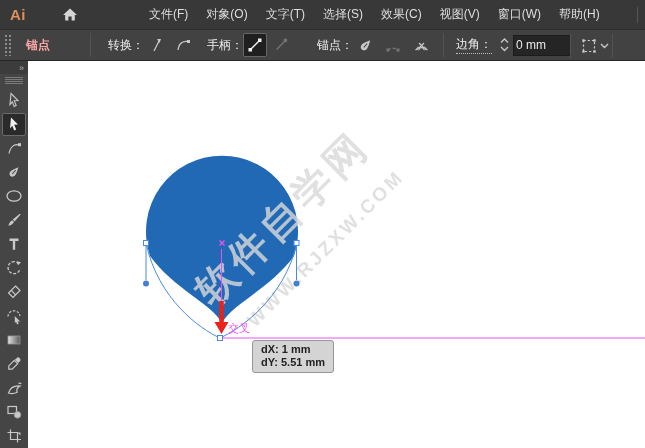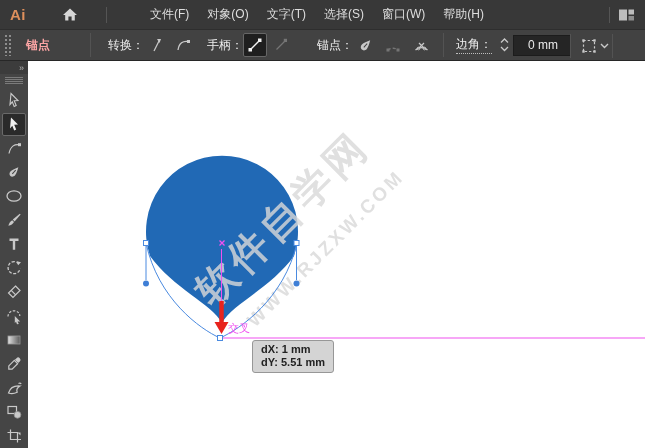--- a/index.html
+++ b/index.html
@@ -24,21 +24,21 @@
             background-size:4px 4px; }
   .cb-label { color:#efefef; font-size:12px; white-space:nowrap; }
   .cb-label.bold { font-weight:bold; color:#fca5a5; }
   .cb-label.dotted { border-bottom:1px dotted #bdbdbd; cursor:pointer; }
   .cb-sep { width:1px; height:24px; background:#303030; border-right:1px solid #535353; }
   .cb-btn { width:24px; height:24px; display:flex; align-items:center; justify-content:center; border-radius:2px; }
   .cb-btn.selected { background:#1f1f1f; border:1px solid #666; }
   .cb-btn.disabled { opacity:0.38; }
   .stepper { width:13px; height:22px; display:flex; flex-direction:column; align-items:center; justify-content:center; }
   .corner-input { width:58px; height:21px; background:#252525; border:1px solid #1c1c1c; color:#eaeaea;
-                  font-size:12px; padding-left:14px; font-family:"Liberation Sans",sans-serif; }
+                  font-size:12px; padding-left:2px; font-family:"Liberation Sans",sans-serif; }
   .abs { position:absolute; top:0; height:32px; display:flex; align-items:center; }
   .transform-link { color:#e3e3e3; font-size:12px; font-weight:bold; border-bottom:1px dotted #bdbdbd; white-space:nowrap; }
 
   
   .main { flex:1; display:flex; min-height:0; }
   .toolscol { width:28px; background:#454545; display:flex; flex-direction:column; align-items:center; flex:0 0 28px; }
   .tools-head { width:100%; height:14px; background:#3c3c3c; color:#b5b5b5; font-size:9px;
                 display:flex; align-items:center; justify-content:flex-end; padding-right:4px; }
   .tools-grip { width:18px; height:7px; margin:3px 0 4px 0;
                 background-image:linear-gradient(#7b7b7b 1px,transparent 1px); background-size:2px 2px; }
@@ -71,20 +71,22 @@
       <svg width="16" height="15" viewBox="0 0 16 15">
           <path d="M8 1.5 L15 8 H12.8 V13.5 H9.6 V9.6 H6.4 V13.5 H3.2 V8 H1 Z" fill="#d6d6d6"></path>
         </svg>
     </span>
     <span class="vsep"></span>
     <nav class="menu-items">
       <span class="menu-item">文件(F)</span>
       <span class="menu-item">对象(O)</span>
       <span class="menu-item">文字(T)</span>
       <span class="menu-item">选择(S)</span>
+      <span class="menu-item">效果(C)</span>
+      <span class="menu-item">视图(V)</span>
       <span class="menu-item">窗口(W)</span>
       <span class="menu-item">帮助(H)</span>
     </nav>
     <div class="mb-right">
       <span class="vsep"></span>
       <span>
         <svg width="17" height="14" viewBox="0 0 17 14">
             <rect x="1" y="1.5" width="8" height="11" fill="#bdbdbd"></rect>
             <rect x="10.5" y="1.5" width="5.5" height="5" fill="#bdbdbd"></rect>
             <rect x="10.5" y="8" width="5.5" height="4.5" fill="#8e8e8e"></rect>

